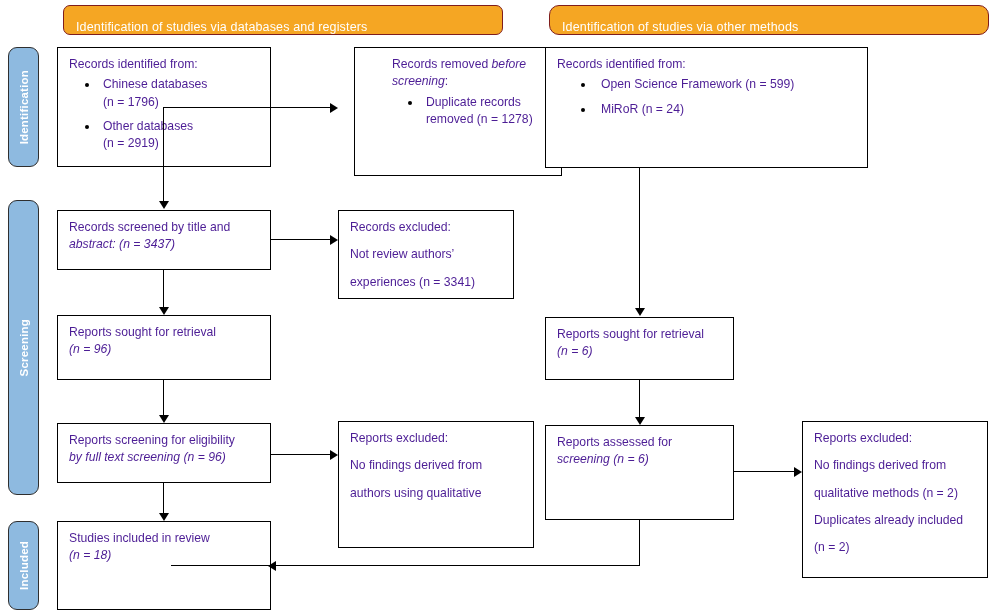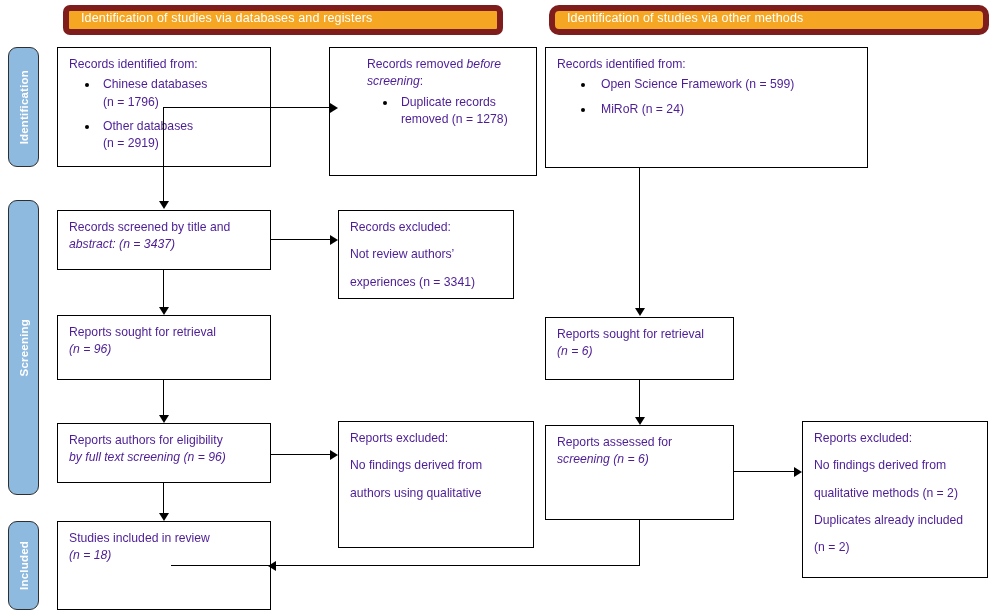--- a/index.html
+++ b/index.html
@@ -18,27 +18,27 @@
     width: 993px;
     height: 616px;
     background: #ffffff;
     overflow: hidden;
   }
 
   
   .phase-header {
     position: absolute;
     background: #F5A623;
-    border: 6px solid #7f1d1d;
+    border: 1px solid #7f1d1d;
     border-radius: 7px;
     color: #ffffff;
     font-size: 12.5px;
     letter-spacing: 0.15px;
     display: flex;
-    align-items: flex-start;
+    align-items: flex-end;
     padding-left: 12px;
     box-sizing: border-box;
     white-space: nowrap;
   }
 
   
   .stage-tab {
     position: absolute;
     background: #8EBAE0;
     border: 1px solid #2F2F2F;
@@ -179,21 +179,21 @@
         <span>Chinese databases</span>
         <span class="sub">(n = 1796)</span>
       </li>
       <li>
         <span>Other databases</span>
         <span class="sub">(n = 2919)</span>
       </li>
     </ul>
   </div>
 
-  <div class="flow-box" style="left:329px; top:47px; width:208px; height:129px;padding-left:37px;">
+  <div class="flow-box" style="left:354px; top:47px; width:208px; height:129px;padding-left:37px;">
     <p><span>Records removed </span><em>before</em><br><em>screening</em><span>:</span></p>
     <ul class="bullets">
       <li>
         <span>Duplicate records</span>
         <span class="sub">removed (n = 1278)</span>
       </li>
     </ul>
   </div>
 
   <div class="flow-box" style="left:57px; top:210px; width:214px; height:60px;">
@@ -206,21 +206,21 @@
     <p>Not review authors’</p>
     <p class="tight">experiences  (n = 3341)</p>
   </div>
 
   <div class="flow-box" style="left:57px; top:315px; width:214px; height:65px;">
     <p class="tight">Reports sought for retrieval</p>
     <p class="tight">(n = 96)</p>
   </div>
 
   <div class="flow-box" style="left:57px; top:423px; width:214px; height:60px;">
-    <p class="tight">Reports authors for eligibility</p>
+    <p class="tight">Reports screening for eligibility</p>
     <p class="tight">by full text screening (n = 96)</p>
   </div>
 
   <div class="flow-box" style="left:338px; top:421px; width:196px; height:127px;">
     <p>Reports excluded:</p>
     <p>No findings  derived from</p>
     <p class="tight">authors using qualitative</p>
   </div>
 
   <div class="flow-box" style="left:57px; top:521px; width:214px; height:89px;">

